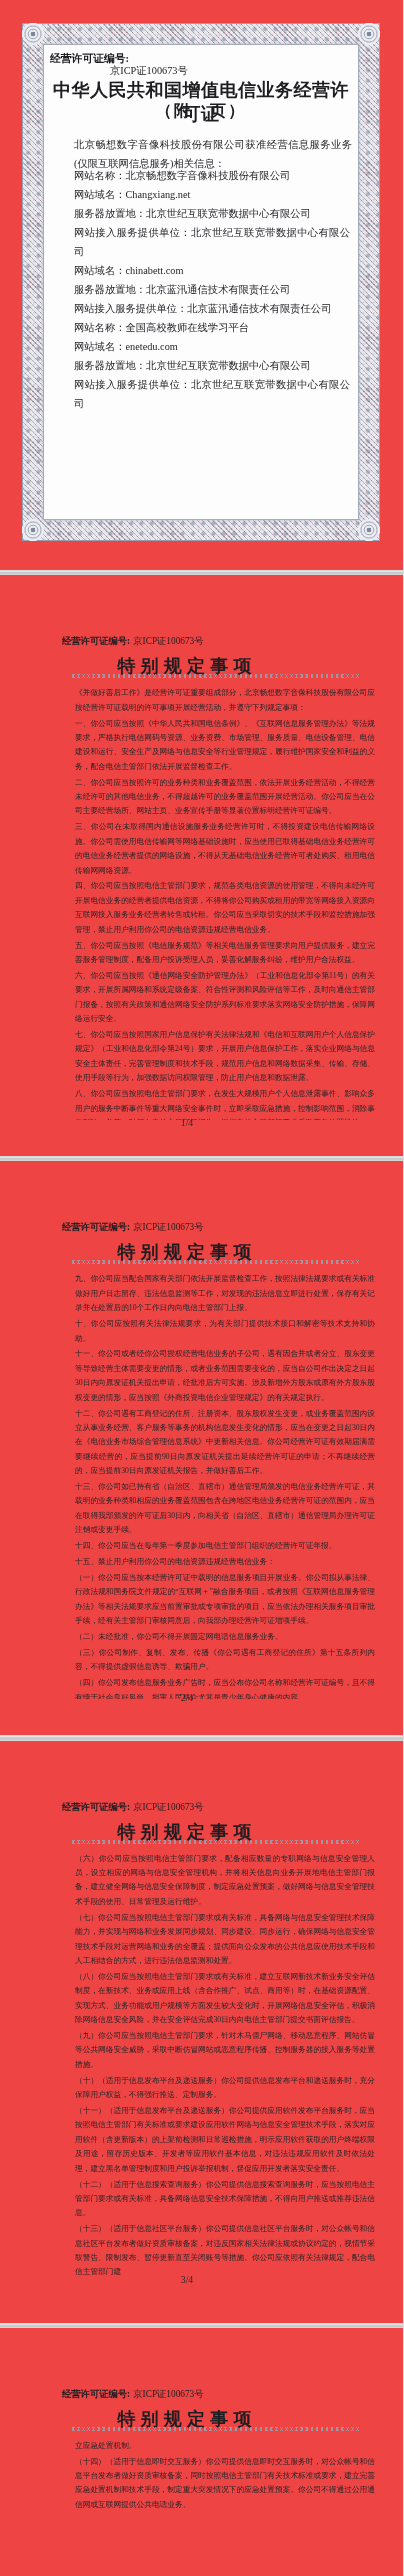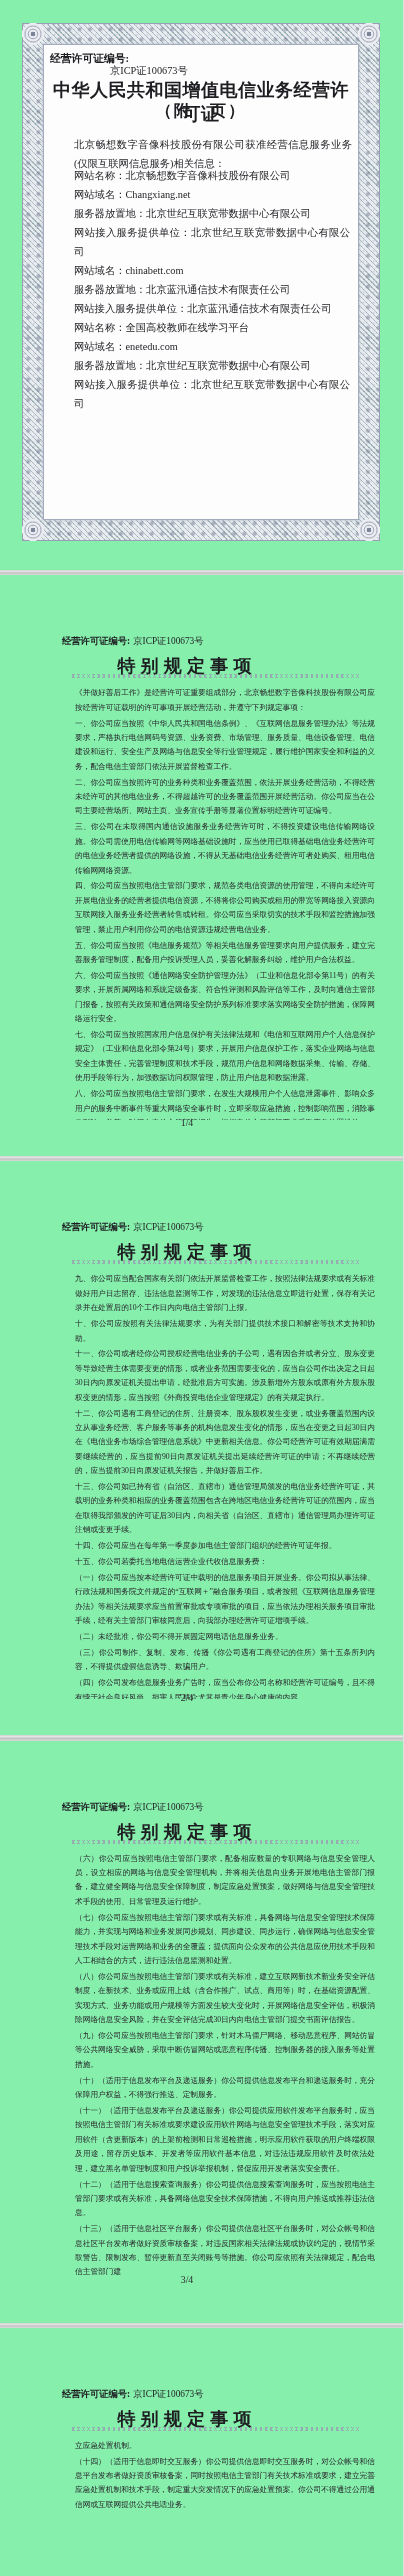--- a/index.html
+++ b/index.html
@@ -1,20 +1,20 @@
 <!DOCTYPE html>
 <html style="font-size:8.2px"><head>
 <meta charset="utf-8">
 <style>
   html,body{margin:0;padding:0;background:#ffffff;}
   .doc{position:relative;width:405px;height:2873px;background:#ffffff;overflow:hidden;
        font-family:"Liberation Serif","DejaVu Serif",serif;color:#1e1e22;}
   .doc::after{content:"";position:absolute;top:0;right:1.5px;width:1px;height:100%;background:#dfdfdf;}
 
-  .page{position:relative;background:#86efac;overflow:hidden;}
+  .page{position:relative;background:#ef4444;overflow:hidden;}
   .page-gap{height:5.2px;background:linear-gradient(#efefef,#c3c3c3 45%,#dadada);border-top:0.5px solid #d7d7d7;box-sizing:border-box;}
 
   
   .p-cover{height:570px;}
   .cert-frame{position:absolute;left:22px;top:23px;right:25px;bottom:29px;
     border:0.5px solid #97a0b2;
     background:
       radial-gradient(circle at 5.2px 5.2px, rgba(120,130,150,.55) 1.5px, rgba(120,130,150,0) 2.6px),
       radial-gradient(circle at 0 0, rgba(120,130,150,.35) 1px, rgba(120,130,150,0) 2.1px),
       repeating-linear-gradient(45deg, rgba(150,158,176,.55) 0 1px, rgba(235,237,242,.9) 1px 3.6px),
@@ -125,21 +125,21 @@
     <div class="tp-title">特别规定事项</div>
     <div class="tp-zigzag"></div>
     <div class="tp-body">
 
     <p>九、你公司应当配合国家有关部门依法开展监督检查工作，按照法律法规要求或有关标准做好用户日志留存、违法信息监测等工作，对发现的违法信息立即进行处置，保存有关记录并在处置后的10个工作日内向电信主管部门上报。</p>
         <p>十、你公司应按照有关法律法规要求，为有关部门提供技术接口和解密等技术支持和协助。</p>
         <p>十一、你公司或者经你公司授权经营电信业务的子公司，遇有因合并或者分立、股东变更等导致经营主体需要变更的情形，或者业务范围需要变化的，应当自公司作出决定之日起30日内向原发证机关提出申请，经批准后方可实施。涉及新增外方股东或原有外方股东股权变更的情形，应当按照《外商投资电信企业管理规定》的有关规定执行。</p>
         <p>十二、你公司遇有工商登记的住所、注册资本、股东股权发生变更，或业务覆盖范围内设立从事业务经营、客户服务等事务的机构信息发生变化的情形，应当在变更之日起30日内在《电信业务市场综合管理信息系统》中更新相关信息。你公司经营许可证有效期届满需要继续经营的，应当提前90日向原发证机关提出延续经营许可证的申请；不再继续经营的，应当提前30日向原发证机关报告，并做好善后工作。</p>
         <p>十三、你公司如已持有省（自治区、直辖市）通信管理局颁发的电信业务经营许可证，其载明的业务种类和相应的业务覆盖范围包含在跨地区电信业务经营许可证的范围内，应当在取得我部颁发的许可证后30日内，向相关省（自治区、直辖市）通信管理局办理许可证注销或变更手续。</p>
         <p>十四、你公司应当在每年第一季度参加电信主管部门组织的经营许可证年报。</p>
-        <p>十五、你公司若委托当地电信运营企业代收信息服务费：</p>
+        <p>十五、禁止用户利用你公司的电信资源违规经营电信业务：</p>
         <p>（一）你公司应当按本经营许可证中载明的信息服务项目开展业务。你公司拟从事法律、行政法规和国务院文件规定的“互联网＋”融合服务项目，或者按照《互联网信息服务管理办法》等相关法规要求应当前置审批或专项审批的项目，应当依法办理相关服务项目审批手续，经有关主管部门审核同意后，向我部办理经营许可证增项手续。</p>
         <p>（二）未经批准，你公司不得开展固定网电话信息服务业务。</p>
         <p>（三）你公司制作、复制、发布、传播《你公司遇有工商登记的住所》第十五条所列内容，不得提供虚假信息诱导、欺骗用户。</p>
         <p>（四）你公司发布信息服务业务广告时，应当公布你公司名称和经营许可证编号，且不得有悖于社会良好风尚、损害人民群众尤其是青少年身心健康的内容。</p>
       </div>
     <div class="tp-footer">2/4</div>
   </section>
 
   <div class="page-gap"></div>
 

